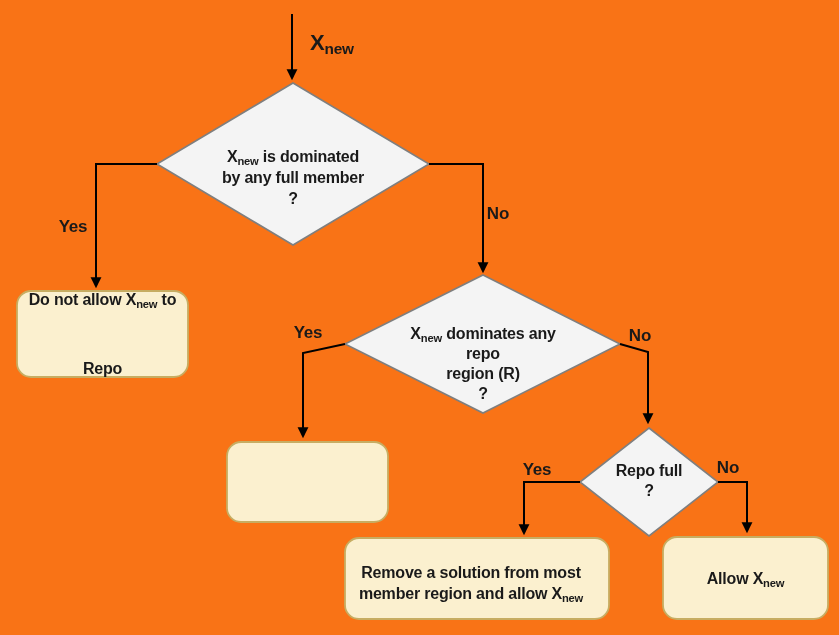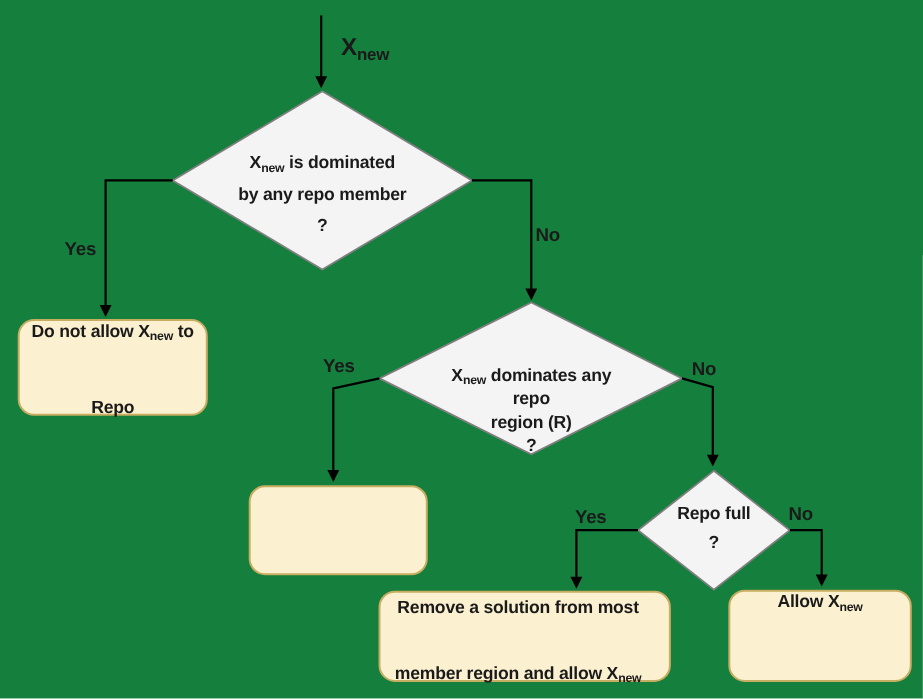--- a/index.html
+++ b/index.html
@@ -1,34 +1,34 @@
 <!DOCTYPE html>
 <html style="--diamond_fill: #f4f4f4; --diamond_stroke: #7f7f7f; --box_fill: #fbf0cf; --box_stroke: #c7ad62; --connector: #000000; --text: #1a1a1a;"><head>
 <meta charset="utf-8">
 <style>
   html, body { margin: 0; padding: 0; background: #ffffff; }
   .stage {
     position: relative;
     width: 839px;
     height: 635px;
-    background: #15803d;
+    background: #f97316;
     font-family: "Liberation Sans", "DejaVu Sans", sans-serif;
     color: var(--text, #1a1a1a);
     overflow: hidden;
   }
   .stage svg { position: absolute; left: 0; top: 0; }
   .diamond { fill: var(--diamond_fill, #f4f4f4); stroke: var(--diamond_stroke, #7f7f7f); stroke-width: 1.6px; }
   .abox    { fill: var(--box_fill, #fbf0cf);     stroke: var(--box_stroke, #c7ad62);     stroke-width: 1.8px; }
   .edge    { fill: none; stroke: var(--connector, #000000); stroke-width: 2px; }
   .node-text {
     position: absolute;
     display: flex;
     flex-direction: column;
     align-items: center;
-    justify-content: space-between;
+    justify-content: center;
     text-align: center;
     font-weight: 700;
     font-size: 16px;
     line-height: 21px;
     letter-spacing: -0.2px;
     color: var(--text, #1a1a1a);
   }
   .tline { white-space: pre; }
   .edge-label {
     position: absolute;
@@ -80,25 +80,25 @@
       <path class="edge" d="M620,344 L648,352 L648,422" marker-end="url(#arrowhead)"></path>
       <path class="edge" d="M580,482 L524,482 L524,533" marker-end="url(#arrowhead)"></path>
       <path class="edge" d="M718,482 L747,482 L747,531" marker-end="url(#arrowhead)"></path>
     </g>
   </svg>
 
   <div class="start-label" style="left:310px; top:30px;"><span>X</span><sub>new</sub></div>
 
   <div class="node-text" style="left:173px; top:138px; width:240px; height:78px;">
     <div class="tline"><span>X</span><sub>new</sub><span> is dominated</span></div>
-    <div class="tline">by any repo member</div>
+    <div class="tline">by any full member</div>
     <div class="tline">?</div>
   </div>
 
-  <div class="node-text" style="left:363px; top:332px; width:240px; height:84px; line-height:20px;">
+  <div class="node-text" style="left:363px; top:322px; width:240px; height:84px; line-height:20px;">
     <div class="tline"><span>X</span><sub>new</sub><span> dominates any</span></div>
     <div class="tline">repo</div>
     <div class="tline">region (R)</div>
     <div class="tline">?</div>
   </div>
 
   <div class="node-text" style="left:589px; top:458px; width:120px; height:46px; line-height:20px;">
     <div class="tline">Repo full</div>
     <div class="tline">?</div>
   </div>

